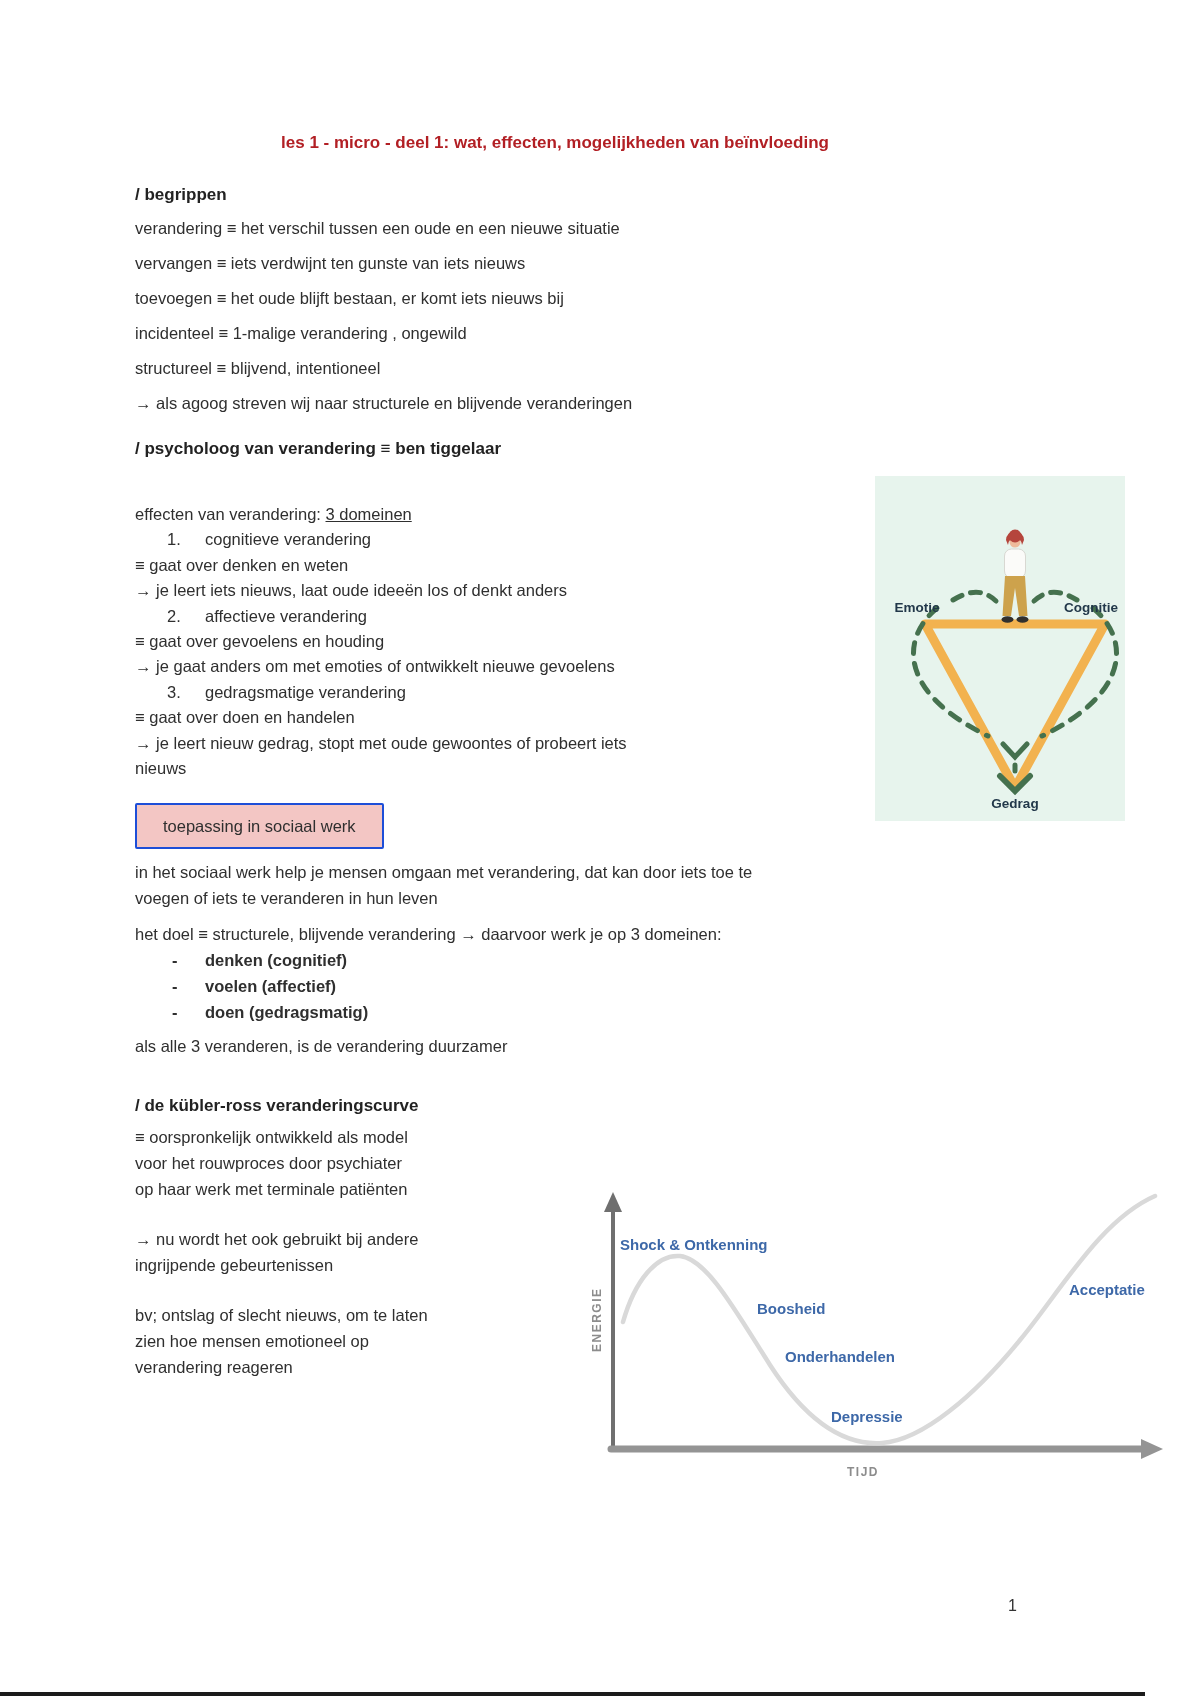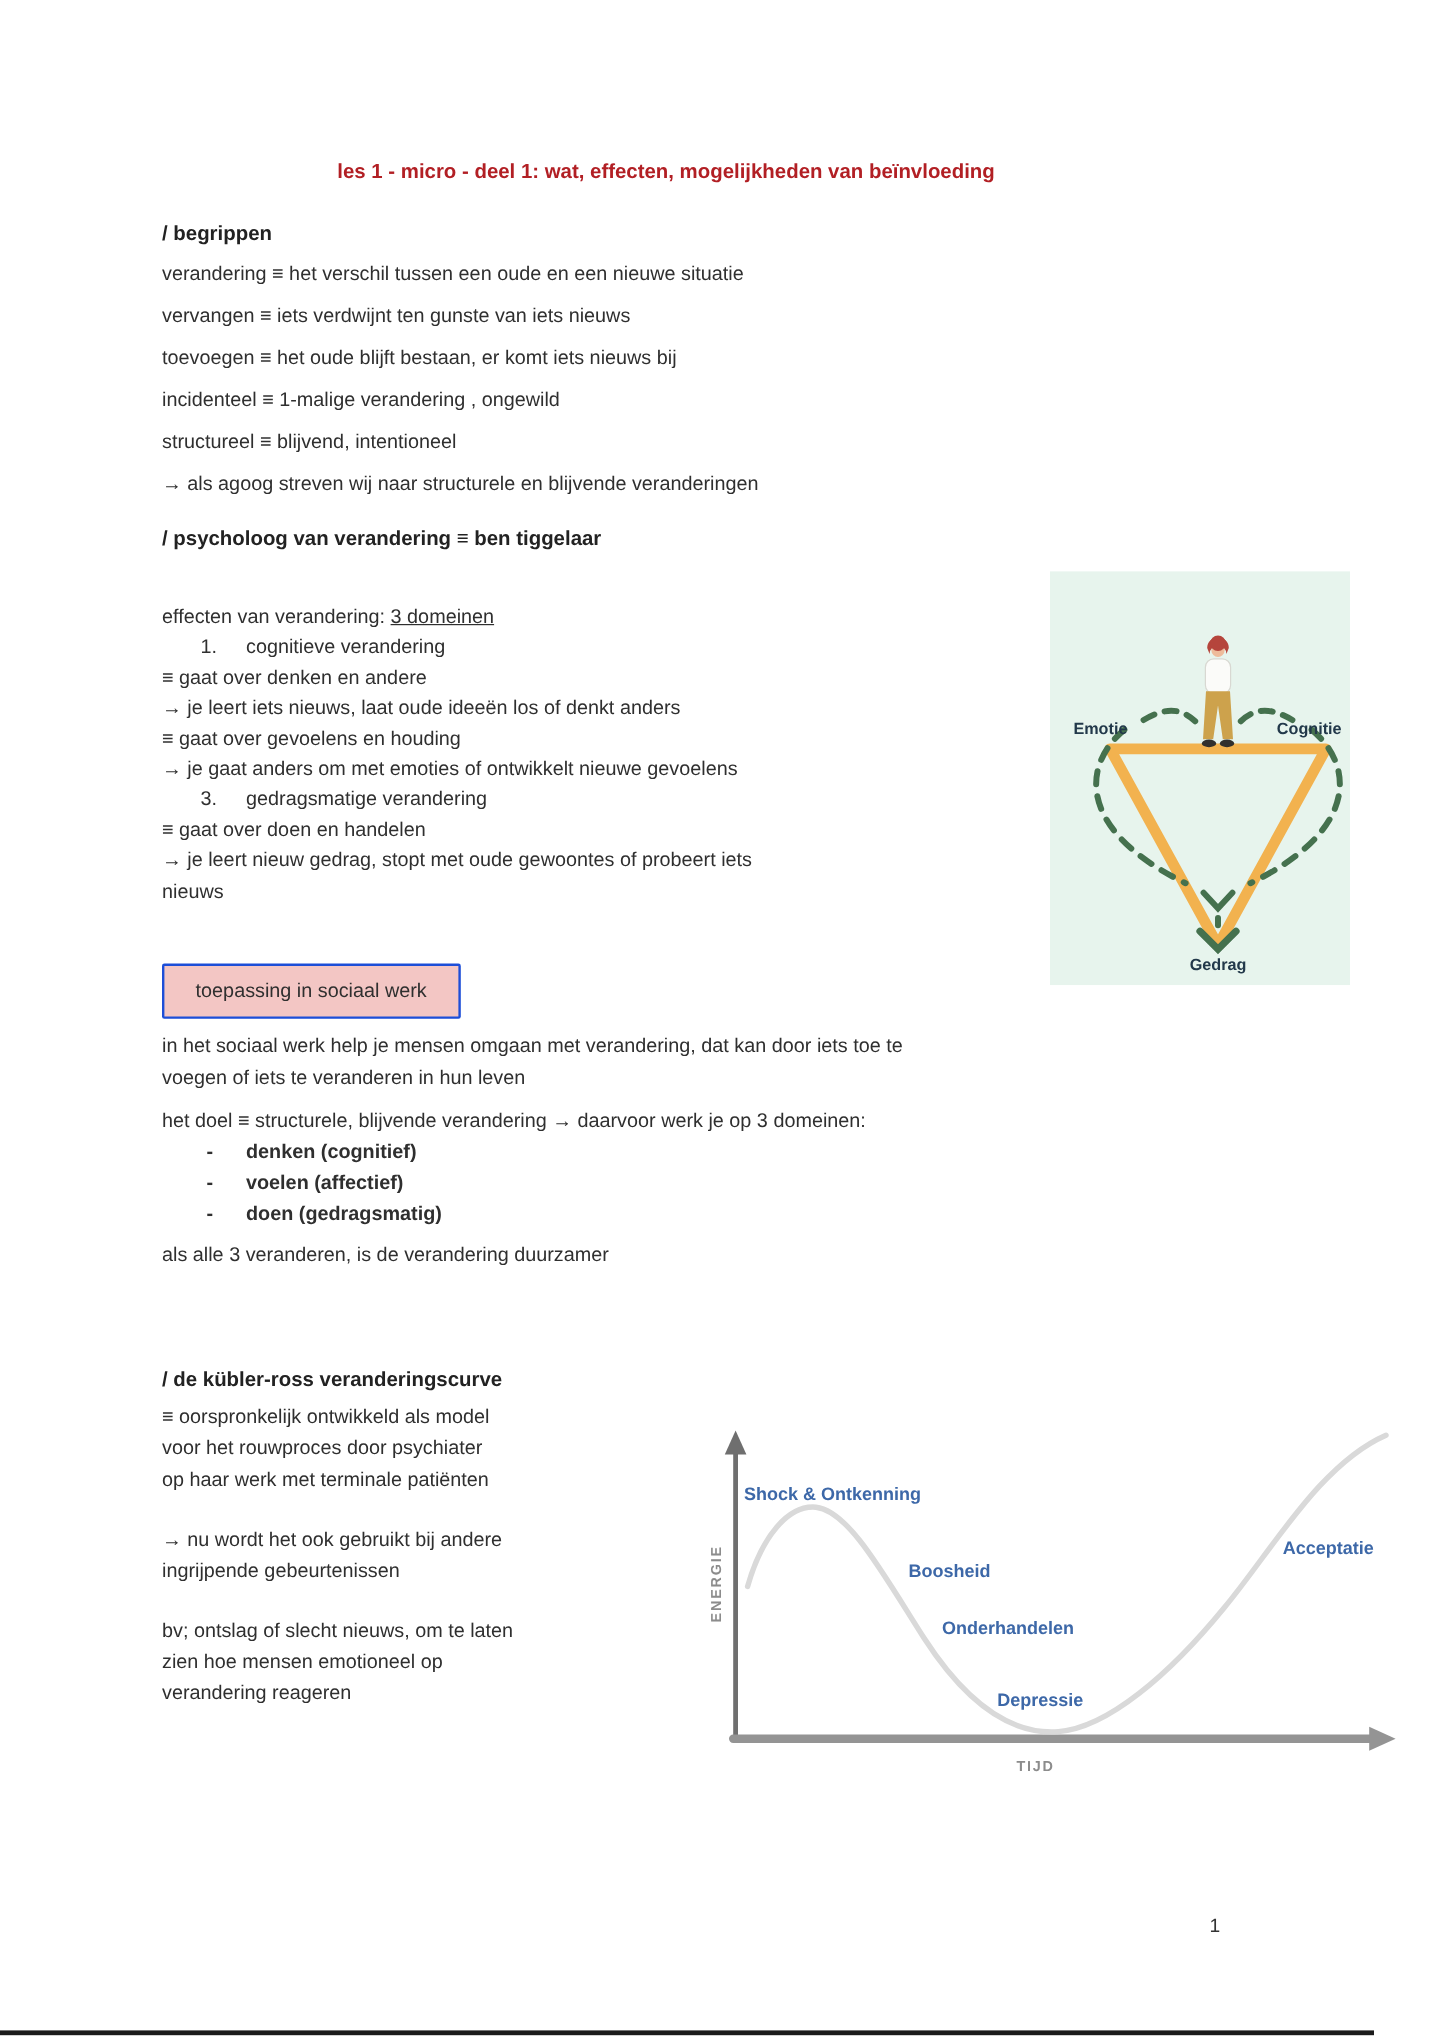--- a/index.html
+++ b/index.html
@@ -30,21 +30,21 @@
   .sec-toepassing{position:absolute;top:803px;left:135px;width:760px;}
   .pink-box{display:inline-block;background:#f3c6c4;border:2px solid #1d4ed8;border-radius:2px;
             padding:8px 26px;margin-bottom:10px;}
   .pink-box .line{font-size:16.5px;}
   .sec-toepassing .line{line-height:26px;}
   .para-gap{margin-bottom:10px;}
   .dash-line{padding-left:37px;line-height:26px;font-size:16.5px;white-space:nowrap;font-weight:bold;}
   .dash{display:inline-block;width:33px;}
   .conclusion{margin-top:8px;}
 
-  .sec-kubler{position:absolute;top:1140px;left:135px;width:440px;}
+  .sec-kubler{position:absolute;top:1096px;left:135px;width:440px;}
   .sec-kubler h2.doc-h{margin-bottom:8px;}
   .sec-kubler .line{line-height:26px;}
   .sec-kubler .para{margin-bottom:24px;}
 
   .chart-box{position:absolute;top:1180px;left:545px;width:630px;height:310px;}
 
   .page-number{position:absolute;top:1597px;left:1008px;font-size:16px;color:#333;}
   .bottom-line{position:absolute;top:1692px;left:0;width:1145px;height:4px;background:#1b1b1b;}
 
   .stage-label{font-family:"Liberation Sans","DejaVu Sans",sans-serif;font-size:15px;font-weight:700;fill:#3d68a8;}
@@ -73,23 +73,26 @@
   </section>
 
   <section class="sec-effecten">
     <div class="intro">
       <span>effecten van verandering: </span><span class="u">3 domeinen</span>
     </div>
 
     <div class="num-line">
       <span class="num">1.</span><span>cognitieve verandering</span>
     </div>
-    <div class="line">≡ gaat over denken en andere</div>
+    <div class="line">≡ gaat over denken en weten</div>
     <div class="line">→ je leert iets nieuws, laat oude ideeën los of denkt anders</div>
 
+    <div class="num-line">
+      <span class="num">2.</span><span>affectieve verandering</span>
+    </div>
     <div class="line">≡ gaat over gevoelens en houding</div>
     <div class="line">→ je gaat anders om met emoties of ontwikkelt nieuwe gevoelens</div>
 
     <div class="num-line">
       <span class="num">3.</span><span>gedragsmatige verandering</span>
     </div>
     <div class="line">≡ gaat over doen en handelen</div>
     <div class="line">→ je leert nieuw gedrag, stopt met oude gewoontes of probeert iets</div>
     <div class="line">nieuws</div>
   </section>

